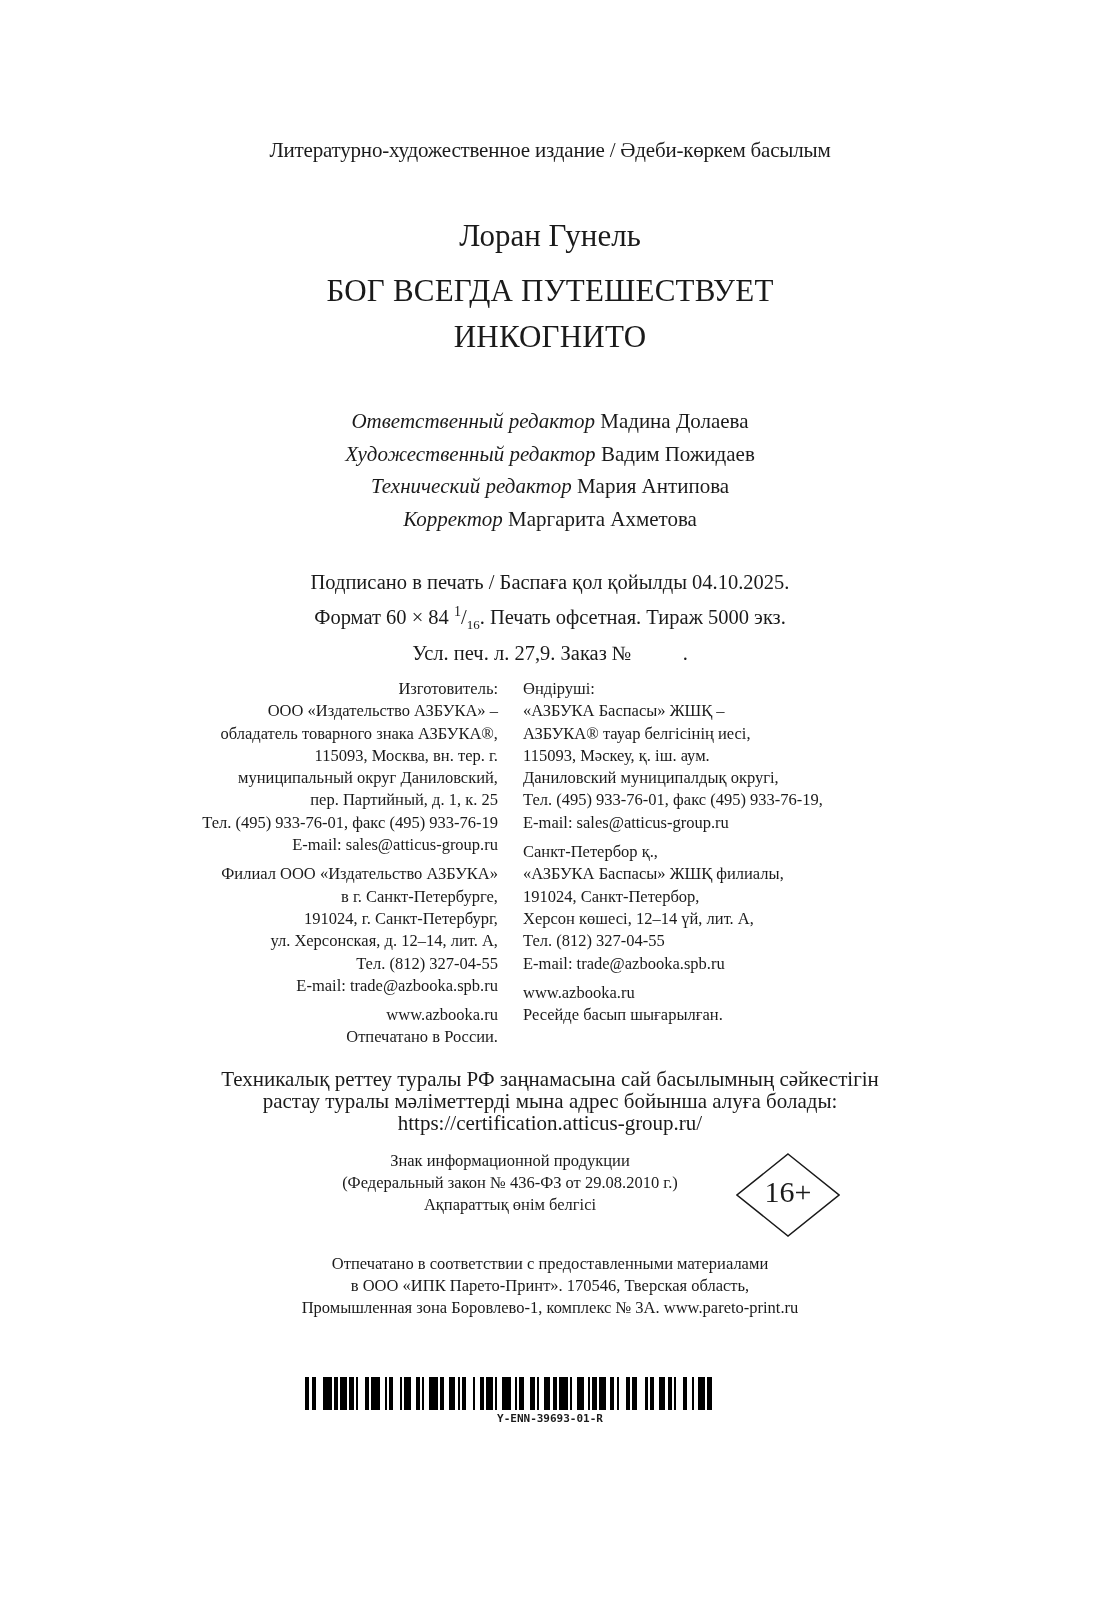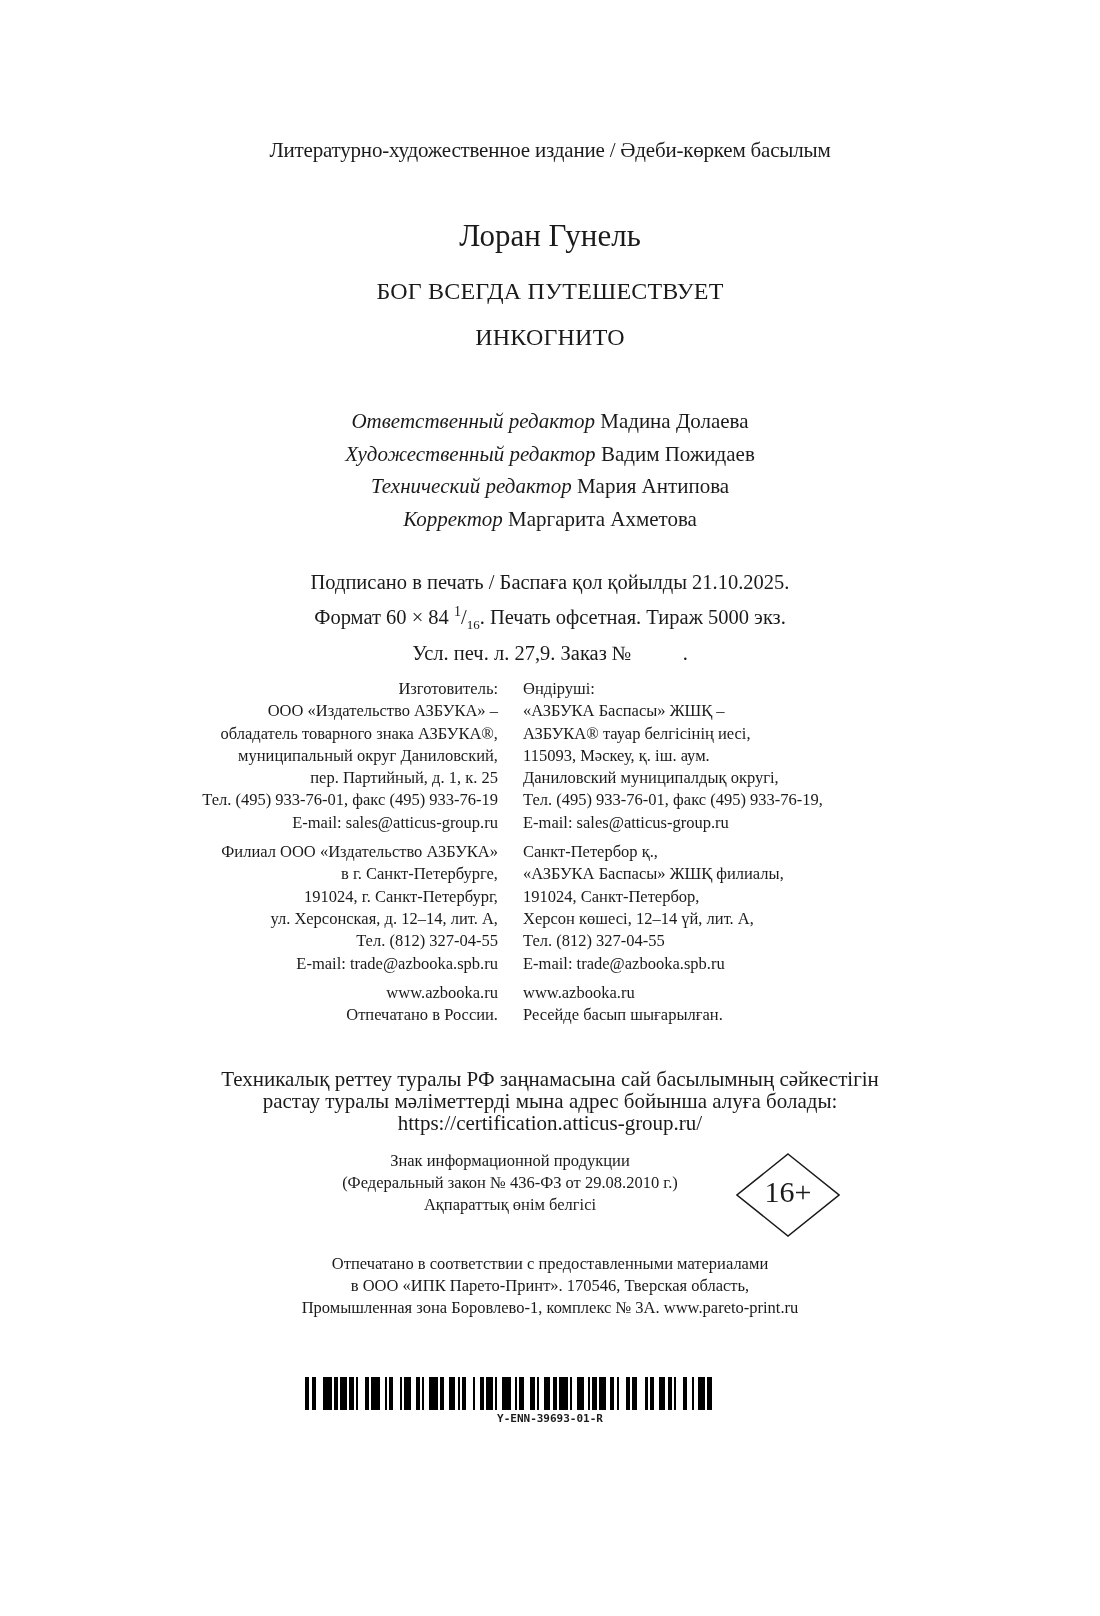--- a/index.html
+++ b/index.html
@@ -4,21 +4,21 @@
 <style>
   html, body { margin: 0; padding: 0; background: #ffffff; }
   body {
     width: 1100px; height: 1616px; position: relative; overflow: hidden;
     font-family: "Liberation Serif", "DejaVu Serif", serif;
     color: #1a1a1a;
   }
   .abs { position: absolute; left: 0; width: 1100px; text-align: center; }
   .edition { top: 138px; font-size: 21px; letter-spacing: -0.2px; }
   .author { top: 218px; font-size: 31px; }
-  .title { top: 268px; font-size: 24px; line-height: 46px; letter-spacing: 0.2px; }
+  .title { top: 268px; font-size: 31px; line-height: 46px; letter-spacing: 0.2px; }
   .credits { top: 405px; font-size: 21px; line-height: 32.5px; }
   .credits i { }
   .print-info { top: 568px; font-size: 20.5px; line-height: 29px; }
   .frac { font-size: 14px; vertical-align: super; }
   .frac-d { font-size: 13px; vertical-align: sub; }
 
   .cols { position: absolute; top: 678px; left: 0; width: 1100px; font-size: 16.5px; line-height: 22.3px; }
   .col-l { position: absolute; left: 0; width: 498px; text-align: right; }
   .col-r { position: absolute; left: 523px; width: 420px; text-align: left; }
   .gap { height: 7px; }
@@ -46,30 +46,31 @@
 </div>
 
 <div class="abs credits">
   <div><i>Ответственный редактор</i> <span>Мадина Долаева</span></div>
   <div><i>Художественный редактор</i> <span>Вадим Пожидаев</span></div>
   <div><i>Технический редактор</i> <span>Мария Антипова</span></div>
   <div><i>Корректор</i> <span>Маргарита Ахметова</span></div>
 </div>
 
 <div class="abs print-info">
-  <div>Подписано в печать / Баспаға қол қойылды 21.10.2025.</div>
+  <div>Подписано в печать / Баспаға қол қойылды 04.10.2025.</div>
   <div><span>Формат 60 × 84 </span><span class="frac">1</span><span>/</span><span class="frac-d">16</span><span>. Печать офсетная. Тираж 5000 экз.</span></div>
   <div style="white-space: pre;">Усл. печ. л. 27,9. Заказ №          .</div>
 </div>
 
 <div class="cols">
   <div class="col-l">
     <div>Изготовитель:</div>
     <div>ООО «Издательство АЗБУКА» –</div>
     <div>обладатель товарного знака АЗБУКА®,</div>
+    <div>115093, Москва, вн. тер. г.</div>
     <div>муниципальный округ Даниловский,</div>
     <div>пер. Партийный, д. 1, к. 25</div>
     <div>Тел. (495) 933-76-01, факс (495) 933-76-19</div>
     <div>E-mail: sales@atticus-group.ru</div>
     <div class="gap"></div>
     <div>Филиал ООО «Издательство АЗБУКА»</div>
     <div>в г. Санкт-Петербурге,</div>
     <div>191024, г. Санкт-Петербург,</div>
     <div>ул. Херсонская, д. 12–14, лит. А,</div>
     <div>Тел. (812) 327-04-55</div>

